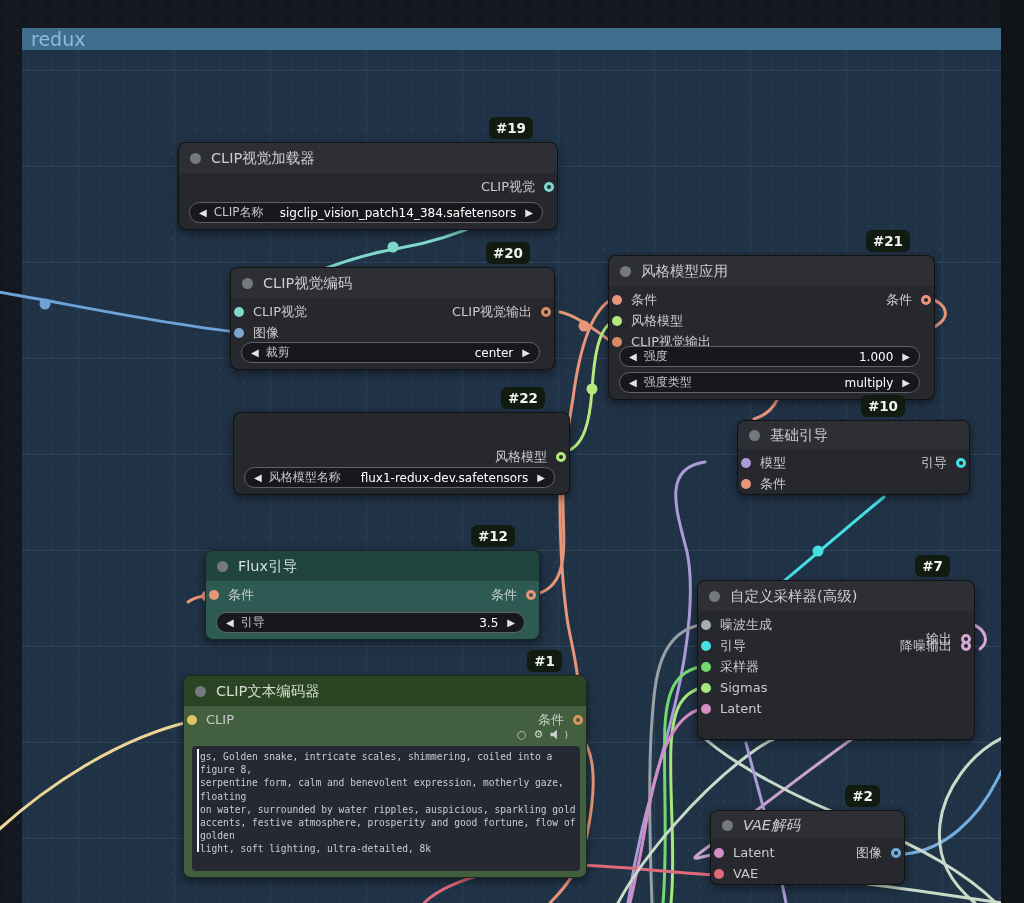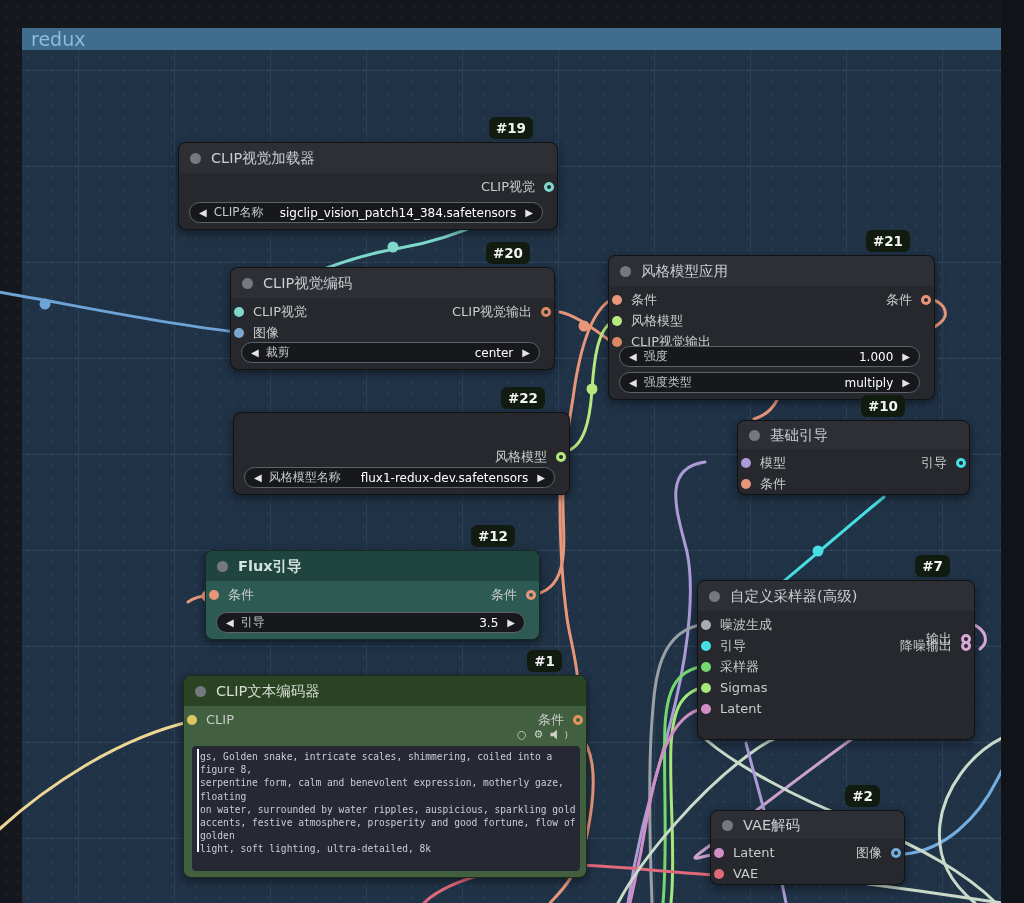--- a/index.html
+++ b/index.html
@@ -168,21 +168,21 @@
       <div class="node" style="left: 697px; top: 420px; width: 233px; height: 75px; background: rgb(38, 40, 46); margin-left: 40px;">
         <div class="nhead" style="height: 28px; background: rgb(45, 47, 53);">
           <span class="cdot" style="top: 8.5px;"></span>
           <span class="ntitle" style="line-height: 28px; color: rgb(203, 205, 209);">基础引导</span>
         </div>
         <div class="slot in" style="top: 32px;"><span class="sdot" style="background: rgb(171, 155, 214);"></span><span>模型</span></div>
         <div class="slot in" style="top: 53px;"><span class="sdot" style="background: rgb(232, 150, 122);"></span><span>条件</span></div>
         <div class="slot out" style="top: 32px;"><span>引导</span><span class="sdot" style="border: 3px solid rgb(70, 224, 228);"></span></div>
       </div>
       <div class="node" style="left: 205px; top: 550px; width: 335px; height: 90px; background: rgb(45, 91, 83);">
-        <div class="nhead" style="height: 30px; background: rgb(32, 68, 62); font-weight: bold;">
+        <div class="nhead" style="height: 30px; background: rgb(32, 68, 62);">
           <span class="cdot" style="top: 9.5px;"></span>
           <span class="ntitle" style="line-height: 30px; color: rgb(210, 226, 220);">Flux引导</span>
         </div>
         <div class="slot in" style="top: 34px;"><span class="sdot" style="background: rgb(232, 150, 122);"></span><span>条件</span></div>
         <div class="slot out" style="top: 34px;"><span>条件</span><span class="sdot" style="border: 3px solid rgb(232, 150, 122);"></span></div>
         <div class="widget" style="left: 10px; right: 14px; top: 61px;">
           <span class="arr">◀</span>
           <span class="wlabel">引导</span>
           <span class="wspace"></span>
           <span class="wvalue">3.5</span>
@@ -218,21 +218,21 @@
         <div class="slot in" style="top: 55px;"><span class="sdot" style="background: rgb(70, 224, 228);"></span><span>引导</span></div>
         <div class="slot in" style="top: 76px;"><span class="sdot" style="background: rgb(114, 217, 110);"></span><span>采样器</span></div>
         <div class="slot in" style="top: 97px;"><span class="sdot" style="background: rgb(164, 232, 124);"></span><span>Sigmas</span></div>
         <div class="slot in" style="top: 118px;"><span class="sdot" style="background: rgb(211, 143, 197);"></span><span>Latent</span></div>
         <div class="slot out" style="top: 48px;"><span>输出</span><span class="sdot" style="border: 3px solid rgb(216, 168, 212);"></span></div>
         <div class="slot out" style="top: 55px;"><span>降噪输出</span><span class="sdot" style="border: 3px solid rgb(216, 168, 212);"></span></div>
       </div>
       <div class="node" style="left: 710px; top: 810px; width: 195px; height: 75px; background: rgb(38, 40, 46);">
         <div class="nhead" style="height: 28px; background: rgb(45, 47, 53);">
           <span class="cdot" style="top: 8.5px;"></span>
-          <span class="ntitle" style="line-height: 28px; color: rgb(203, 205, 209);">VAE解码</span>
+          <span class="ntitle" style="line-height: 28px; color: rgb(203, 205, 209); font-style: italic;">VAE解码</span>
         </div>
         <div class="slot in" style="top: 32px;"><span class="sdot" style="background: rgb(211, 143, 197);"></span><span>Latent</span></div>
         <div class="slot in" style="top: 53px;"><span class="sdot" style="background: rgb(224, 105, 122);"></span><span>VAE</span></div>
         <div class="slot out" style="top: 32px;"><span>图像</span><span class="sdot" style="border: 3px solid rgb(116, 174, 222);"></span></div>
       </div>
     </div>
 <div class="badge" style="top: 117px; right: 468px;">#19</div>
     <div class="badge" style="top: 242px; right: 471px;">#20</div>
     <div class="badge" style="top: 230px; right: 91px;">#21</div>
     <div class="badge" style="top: 387px; right: 456px;">#22</div>

